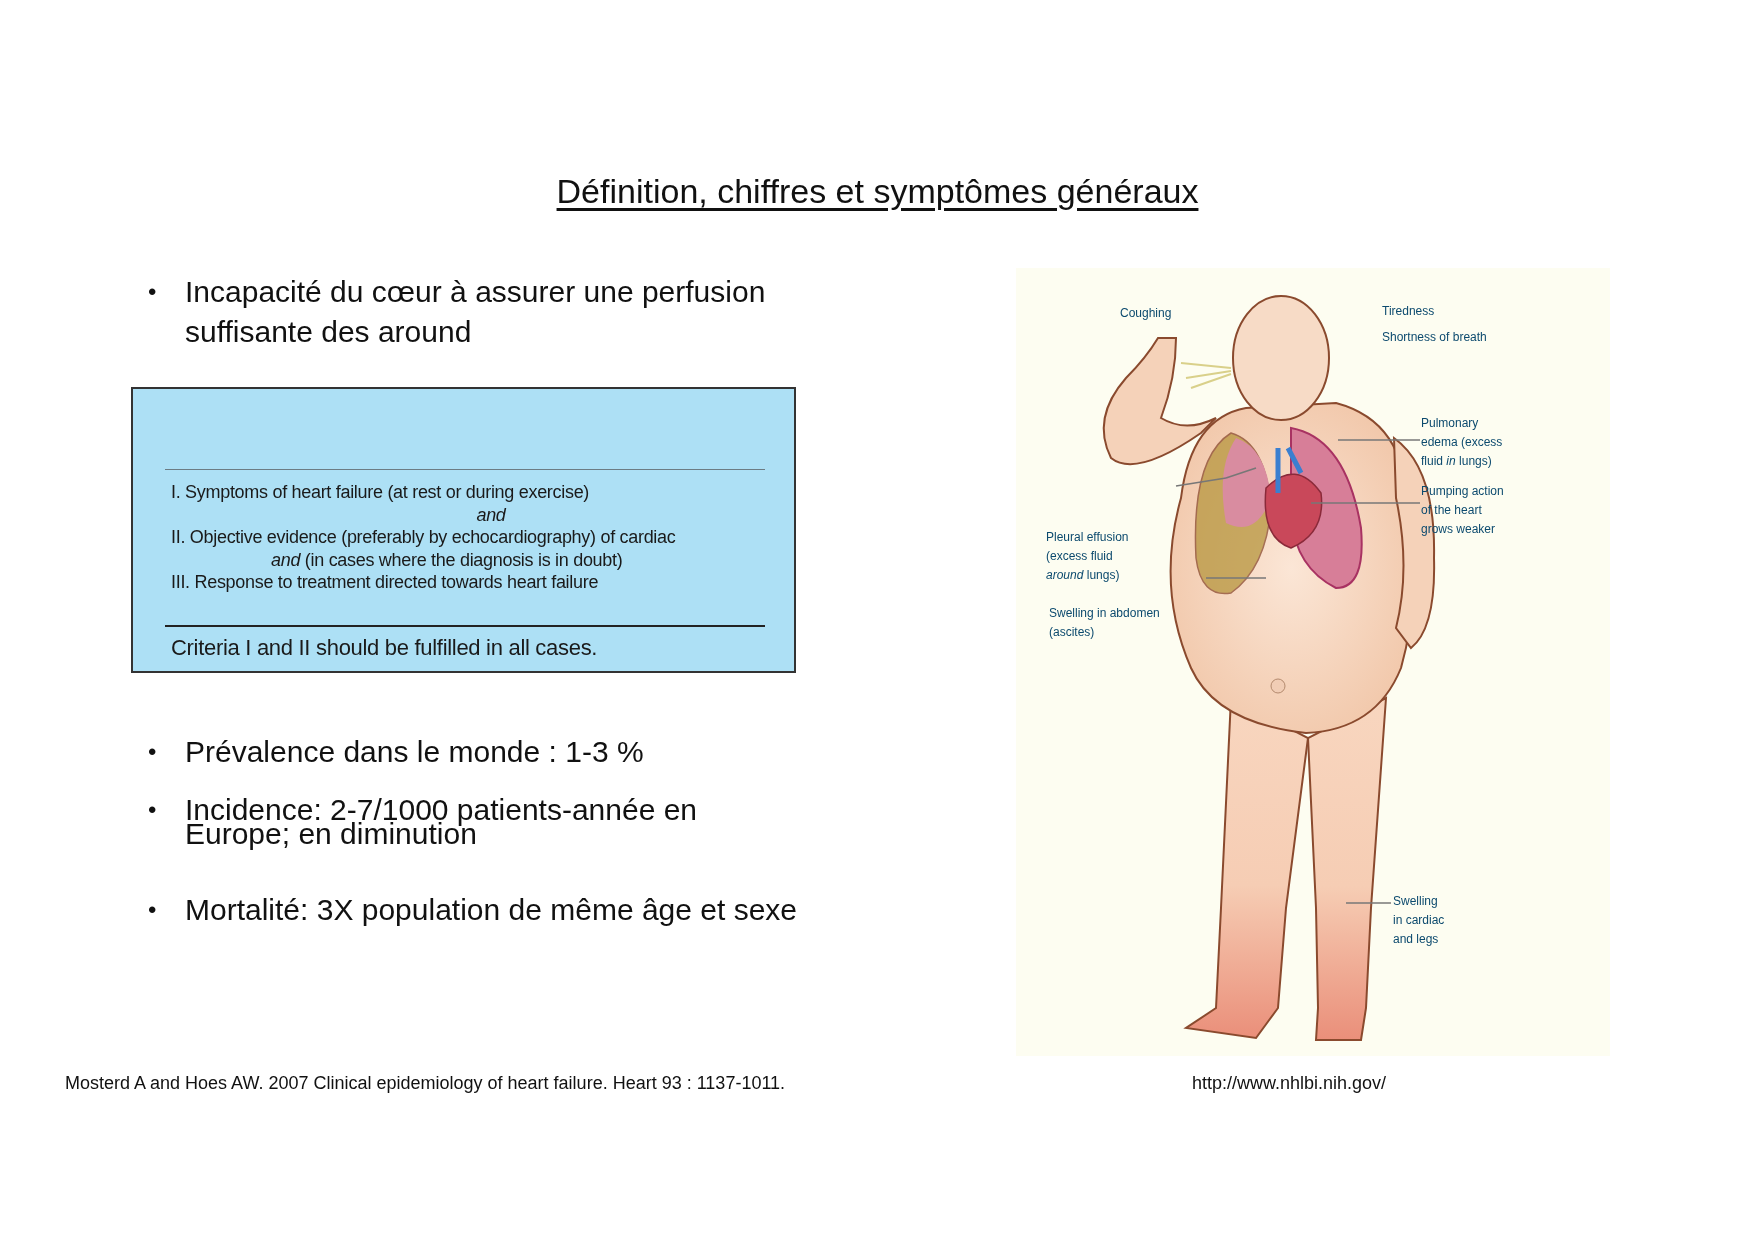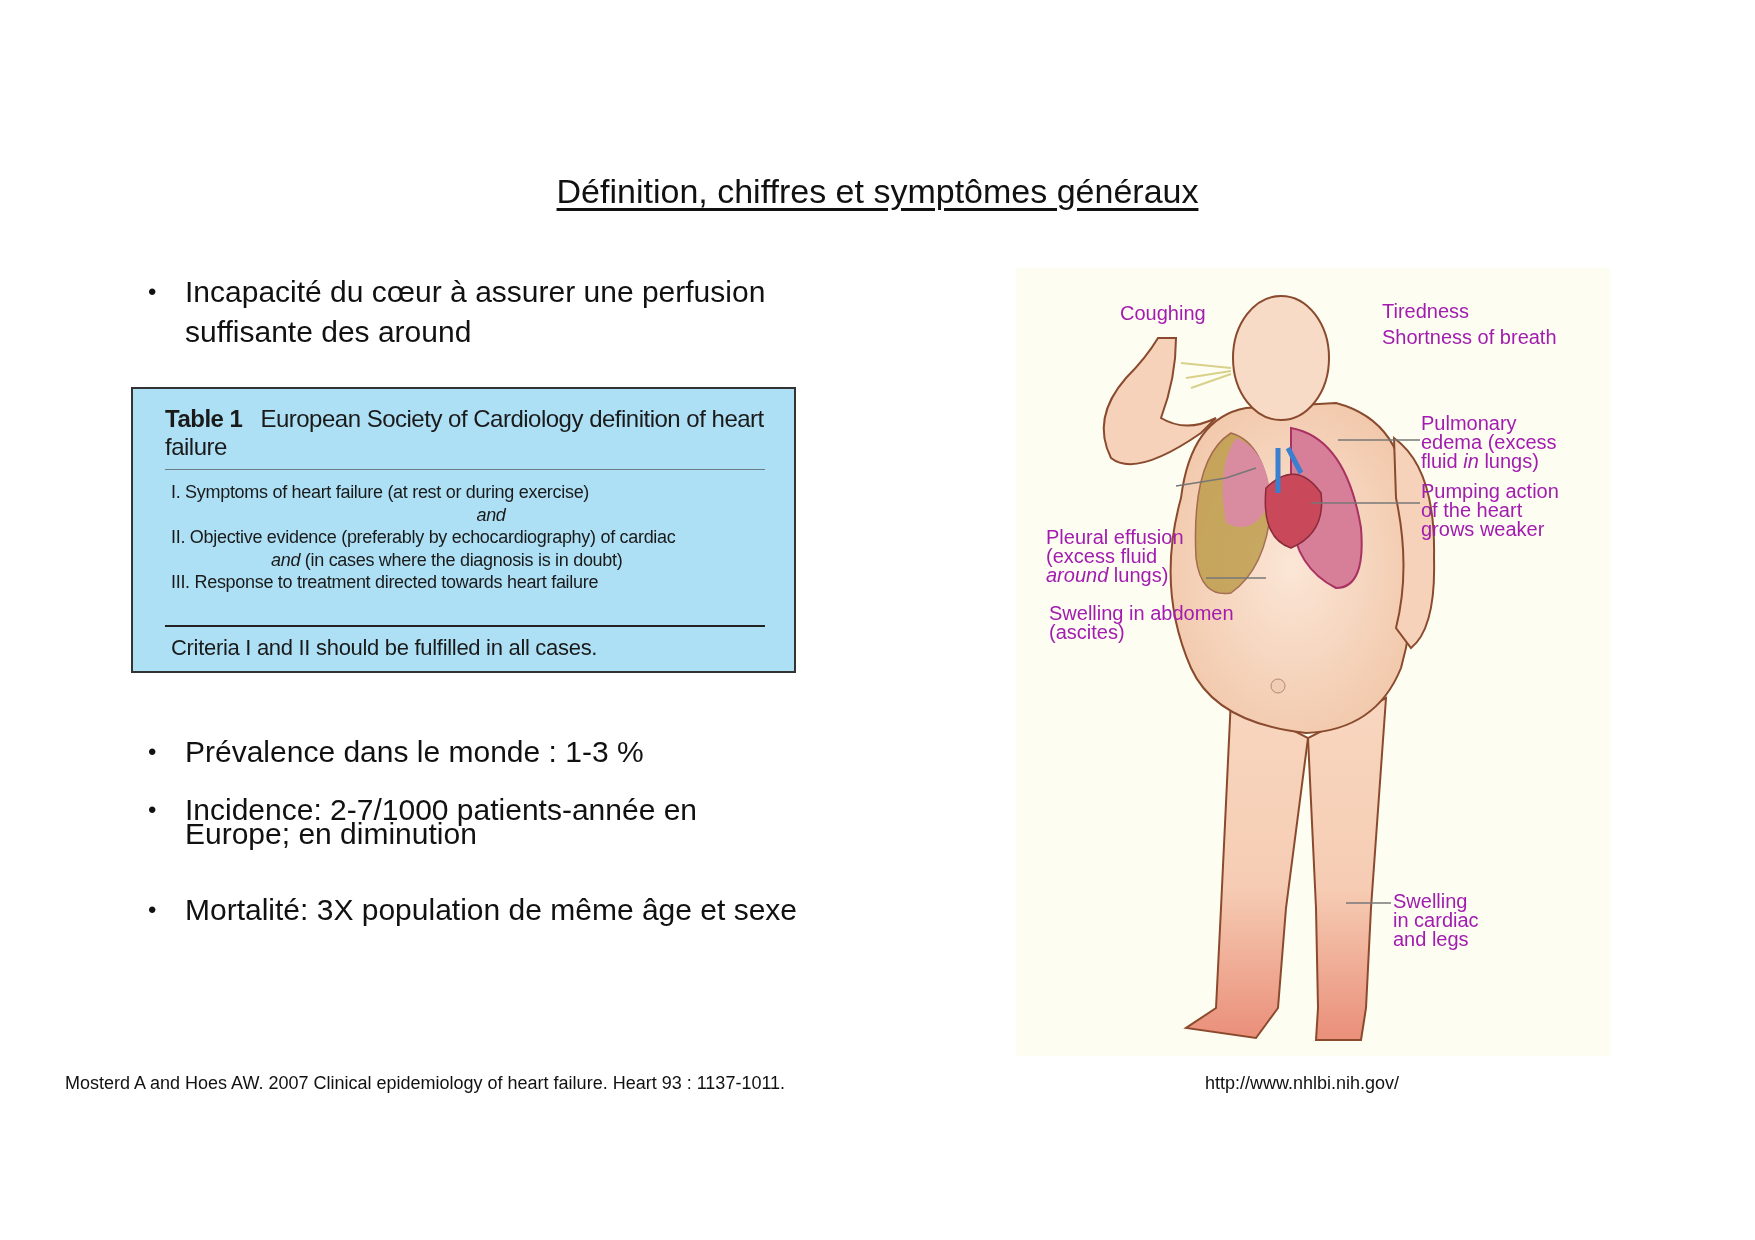--- a/index.html
+++ b/index.html
@@ -17,40 +17,37 @@
   .tb-title b { font-weight:bold; margin-right:18px; }
   .rule-thin { position:absolute; left:32px; width:600px; top:80px; height:1px; background:#6c7c84; }
   .rule-thick { position:absolute; left:32px; width:600px; top:236px; height:2px; background:#222; }
   .tb-lines { position:absolute; left:38px; top:92px; width:600px; font-size:18px; line-height:22.5px; color:#1a1a1a; letter-spacing:-0.3px; }
   .tb-lines div { white-space:nowrap; }
   .tb-lines .center { text-align:center; font-style:italic; padding-left:40px; }
   .tb-lines .and2 { padding-left:100px; }
   .tb-lines .and2 i { font-style:italic; }
   .tb-foot { position:absolute; left:38px; top:246px; font-size:22px; color:#1a1a1a; letter-spacing:-0.3px; }
   .illus { position:absolute; left:1016px; top:268px; width:594px; height:788px; background:#fdfdf1; overflow:hidden; }
-  .lbl { position:absolute; font-size:20px; line-height:19px; color:#a21caf; white-space:nowrap; }
+  .lbl { position:absolute; font-size:12px; line-height:19px; color:#0c4a6e; white-space:nowrap; }
   .lbl i { font-style:italic; }
   .footer-ref { position:absolute; left:65px; top:1073px; font-size:18px; }
-  .footer-url { position:absolute; left:1192px; top:1073px; font-size:18px;margin-left:13px; }
+  .footer-url { position:absolute; left:1192px; top:1073px; font-size:18px; }
 </style>
 </head>
 <body>
 
 <div class="title">Définition, chiffres et symptômes généraux</div>
 
 <div class="bullet" style="top:272px;">
   <span class="dot">•</span>
   <span class="txt">Incapacité du cœur à assurer une perfusion</span>
   <span class="txt" style="top:40px;">suffisante des around</span>
 </div>
 
 <div class="table-box">
-  <div class="tb-title">
-    <b>Table 1</b><span>European Society of Cardiology definition of heart failure</span>
-  </div>
   <div class="rule-thin"></div>
   <div class="tb-lines">
     <div>I. Symptoms of heart failure (at rest or during exercise)</div>
     <div class="center">and</div>
     <div>II. Objective evidence (preferably by echocardiography) of cardiac</div>
     <div class="and2"><i>and</i> <span>(in cases where the diagnosis is in doubt)</span></div>
     <div>III. Response to treatment directed towards heart failure</div>
   </div>
   <div class="rule-thick"></div>
   <div class="tb-foot">Criteria I and II should be fulfilled in all cases.</div>

